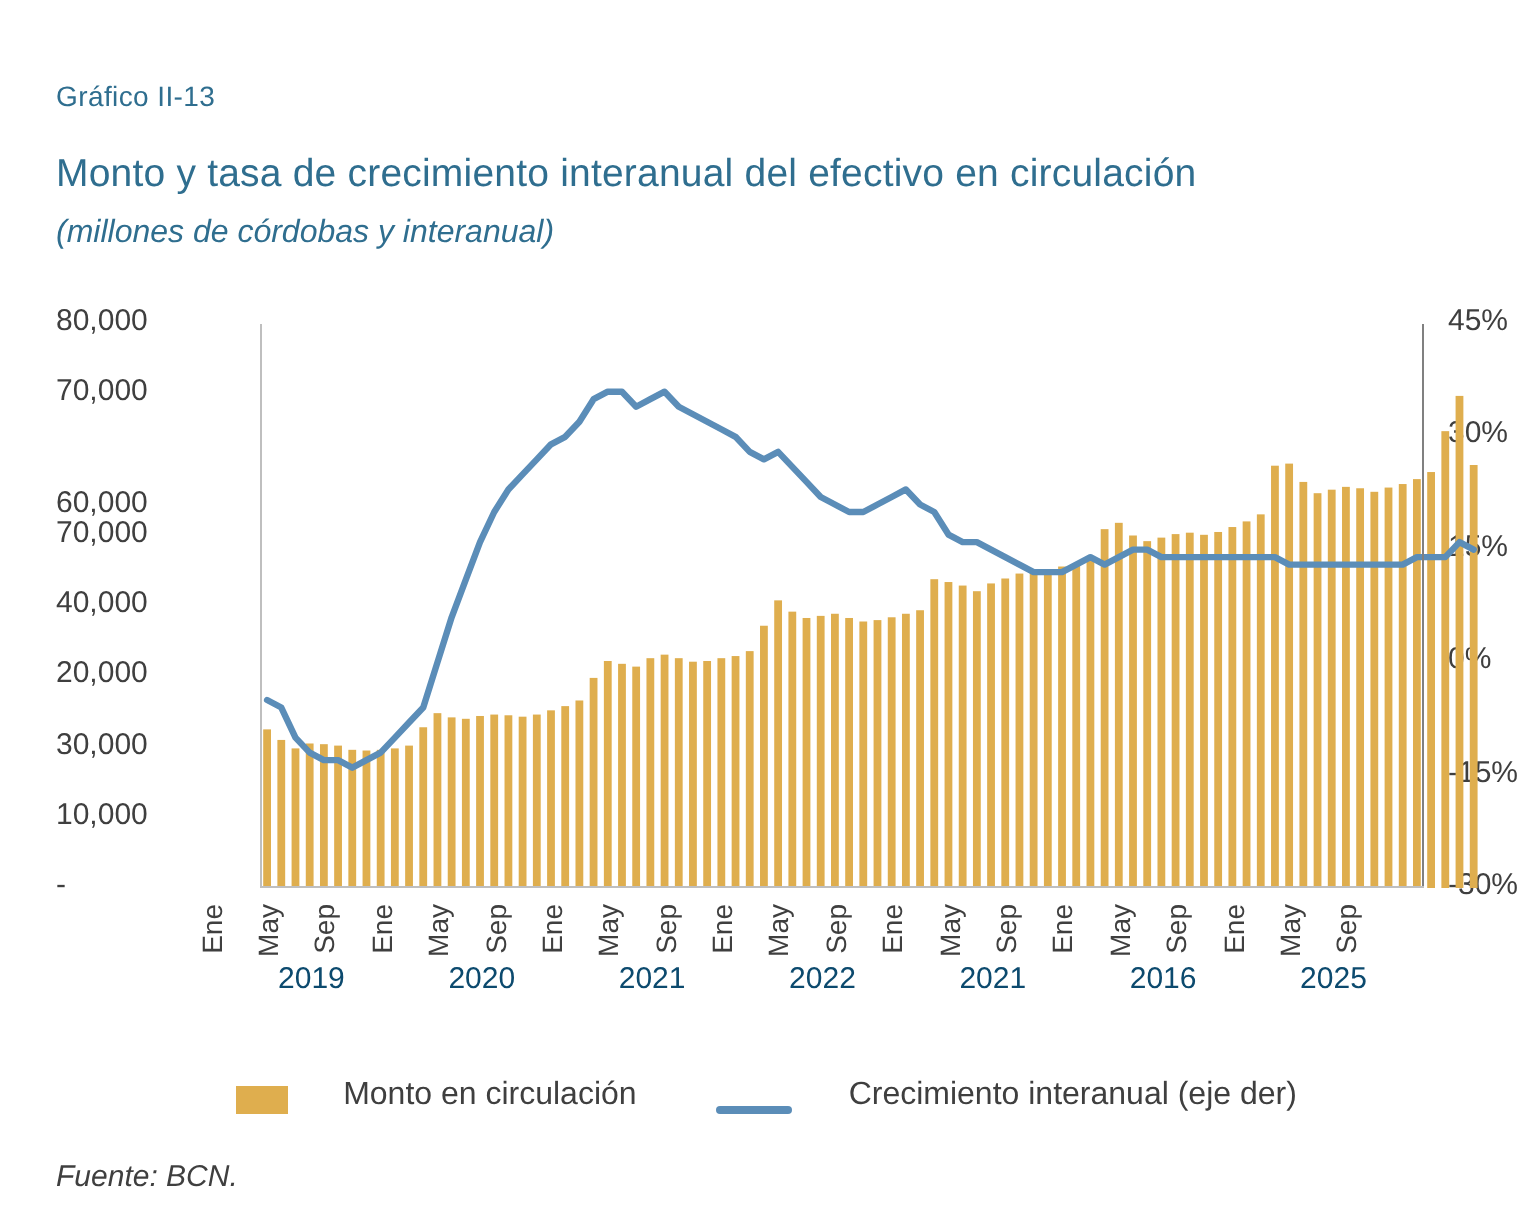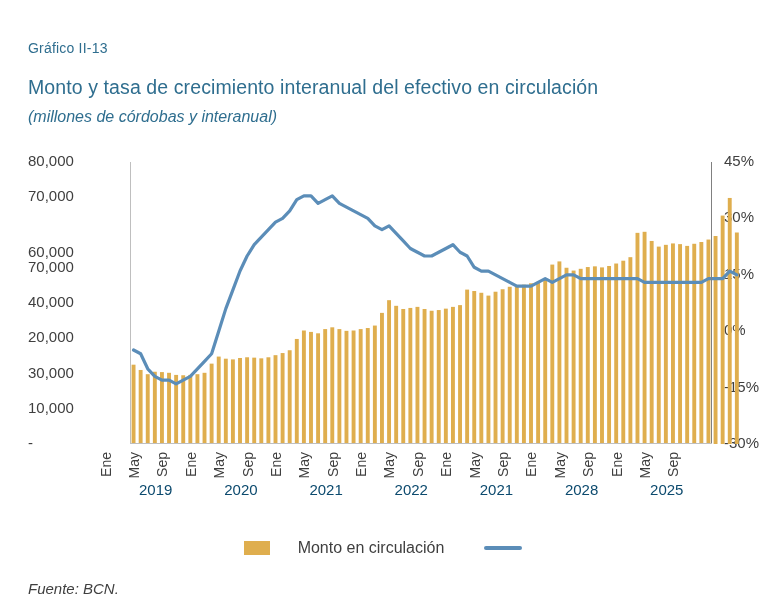--- a/index.html
+++ b/index.html
@@ -65,21 +65,21 @@
   .yearlab{
     position:absolute;font-size:15px;color:#0c4a6e;text-align:left;
     top:481px;
   }
 
   .legend{
     position:absolute;left:28px;top:535px;width:710px;height:26px;
     display:flex;align-items:center;justify-content:center;gap:40px;
     font-size:16px;color:#3f3f3f;
   }
-  .legend .item{display:flex;align-items:center;gap:28px;}
+  .legend .item{display:flex;align-items:flex-end;gap:28px;}
   .swatch-bar{width:26px;height:14px;background:#dfae4e;display:inline-block;}
   .swatch-line{width:38px;height:4px;background:#5b8db8;display:inline-block;border-radius:2px;}
 
   .source{
     position:absolute;left:28px;top:580px;font-size:15px;color:#3f3f3f;font-style:italic;
   }
 </style>
 </head>
 <body>
 
@@ -229,28 +229,29 @@
       <span class="xtick" style="left: 506.573px; top: 0px;">Ene</span>
       <span class="xtick" style="left: 534.963px; top: 0px;">May</span>
       <span class="xtick" style="left: 563.354px; top: 0px;">Sep</span>
     </div>
   <div id="yearlabels">
       <div class="yearlab" style="left: 139.037px; width: 60px;">2019</div>
       <div class="yearlab" style="left: 224.207px; width: 60px;">2020</div>
       <div class="yearlab" style="left: 309.378px; width: 60px;">2021</div>
       <div class="yearlab" style="left: 394.549px; width: 60px;">2022</div>
       <div class="yearlab" style="left: 479.72px; width: 60px;">2021</div>
-      <div class="yearlab" style="left: 564.89px; width: 60px;">2028</div>
+      <div class="yearlab" style="left: 564.89px; width: 60px;">2016</div>
       <div class="yearlab" style="left: 650.061px; width: 60px;">2025</div>
     </div>
 
   <div class="legend">
     <div class="item">
       <span class="swatch-bar"></span>
       <span>Monto en circulación</span>
     </div>
     <div class="item">
       <span class="swatch-line"></span>
+      <span>Crecimiento interanual (eje der)</span>
     </div>
   </div>
 
   <div class="source">Fuente: BCN.</div>
 </div>
 
 </body></html>

